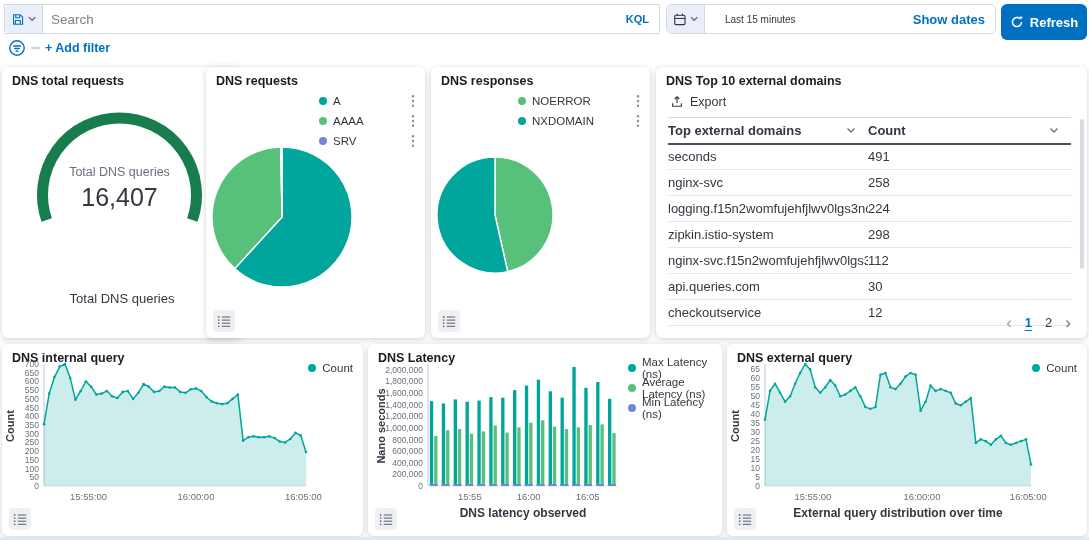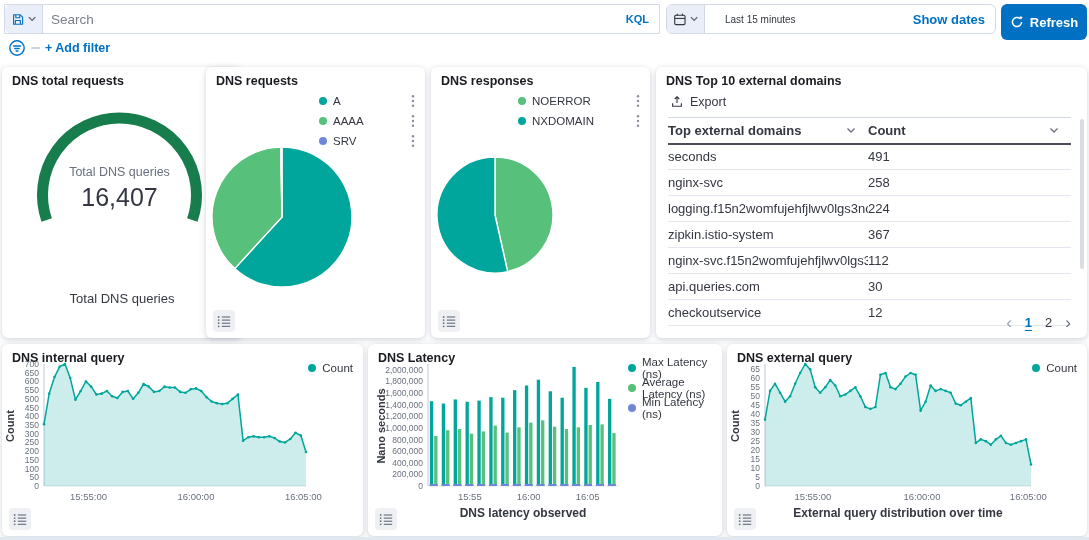--- a/index.html
+++ b/index.html
@@ -271,21 +271,21 @@
       <div class="trow">
         <div class="tc1">nginx-svc</div>
         <div>258</div>
       </div>
       <div class="trow">
         <div class="tc1">logging.f15n2womfujehfjlwv0lgs3nog....</div>
         <div>224</div>
       </div>
       <div class="trow">
         <div class="tc1">zipkin.istio-system</div>
-        <div>367</div>
+        <div>298</div>
       </div>
       <div class="trow">
         <div class="tc1">nginx-svc.f15n2womfujehfjlwv0lgs3no...</div>
         <div>112</div>
       </div>
       <div class="trow">
         <div class="tc1">api.queries.com</div>
         <div>30</div>
       </div>
       <div class="trow">

